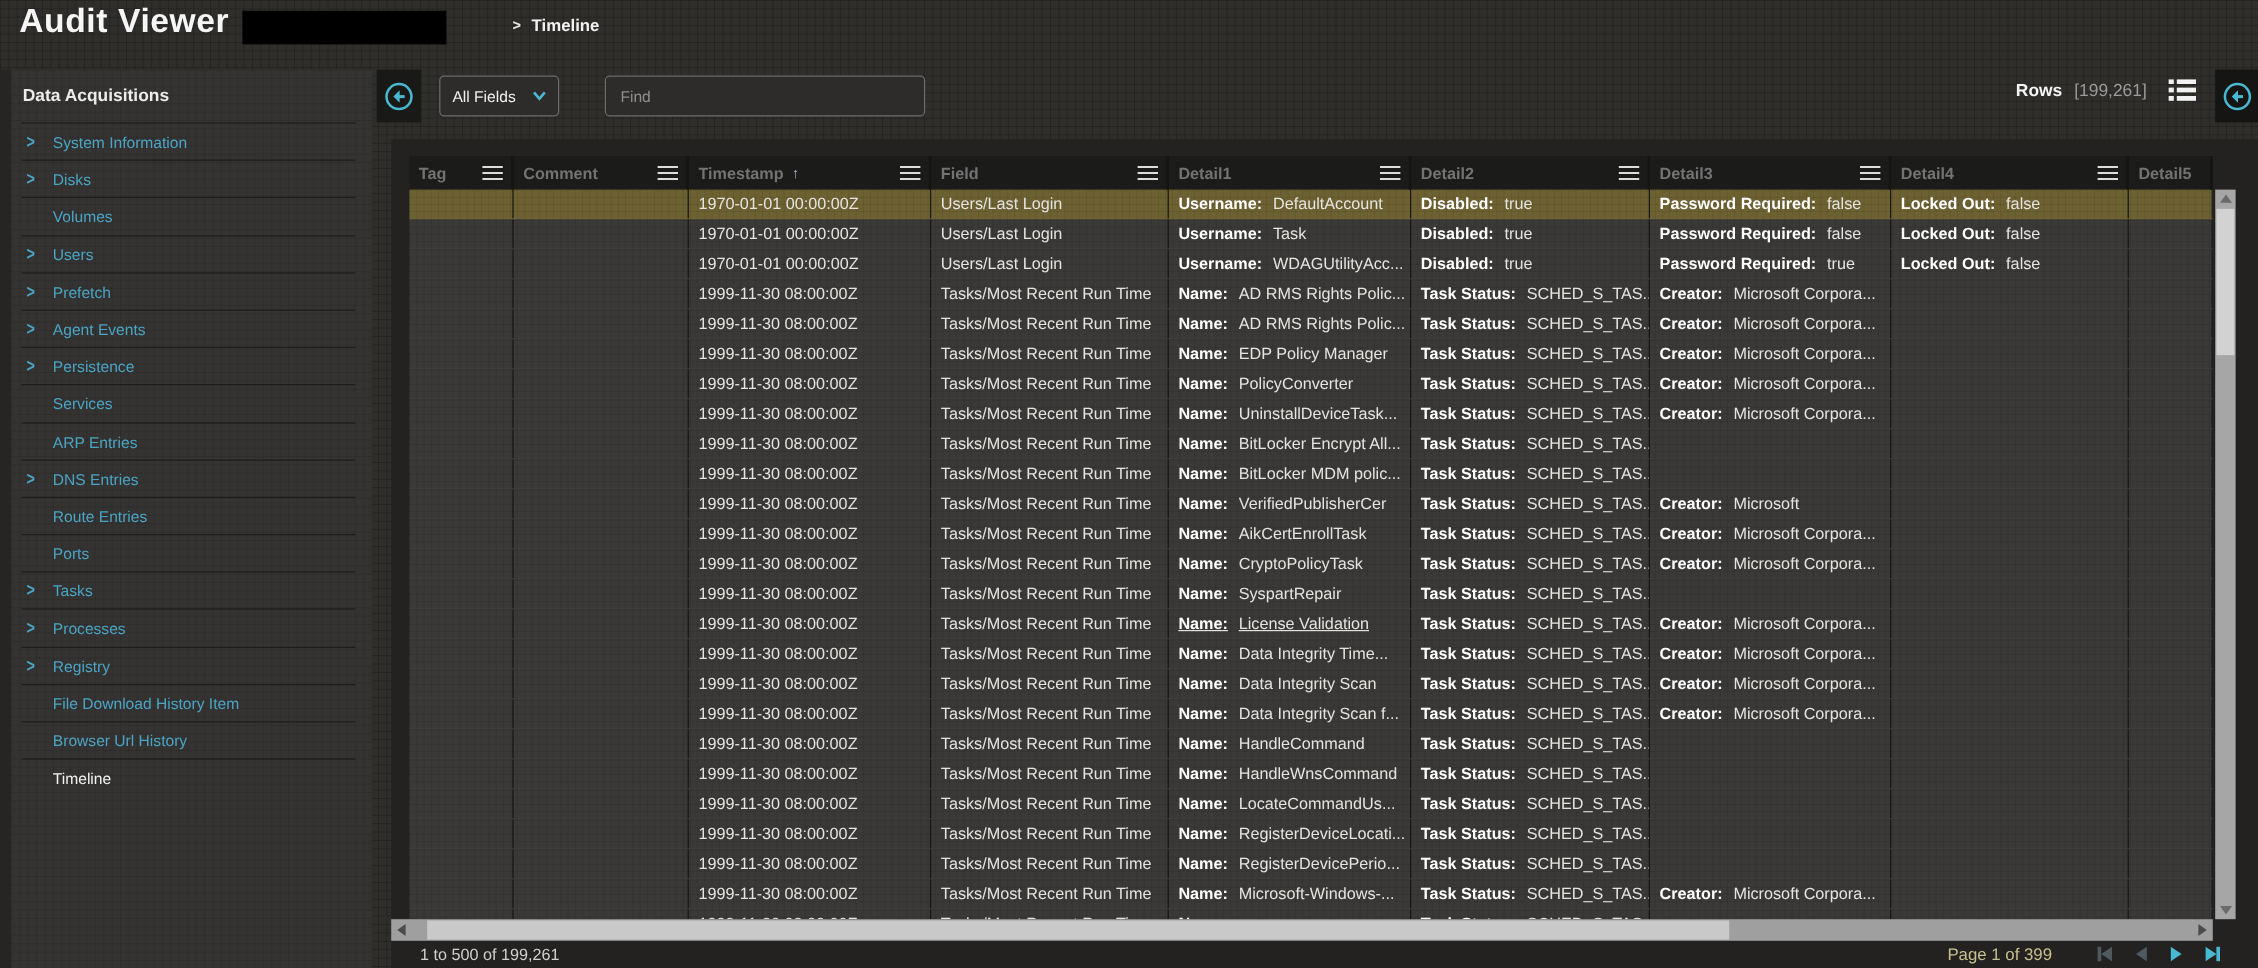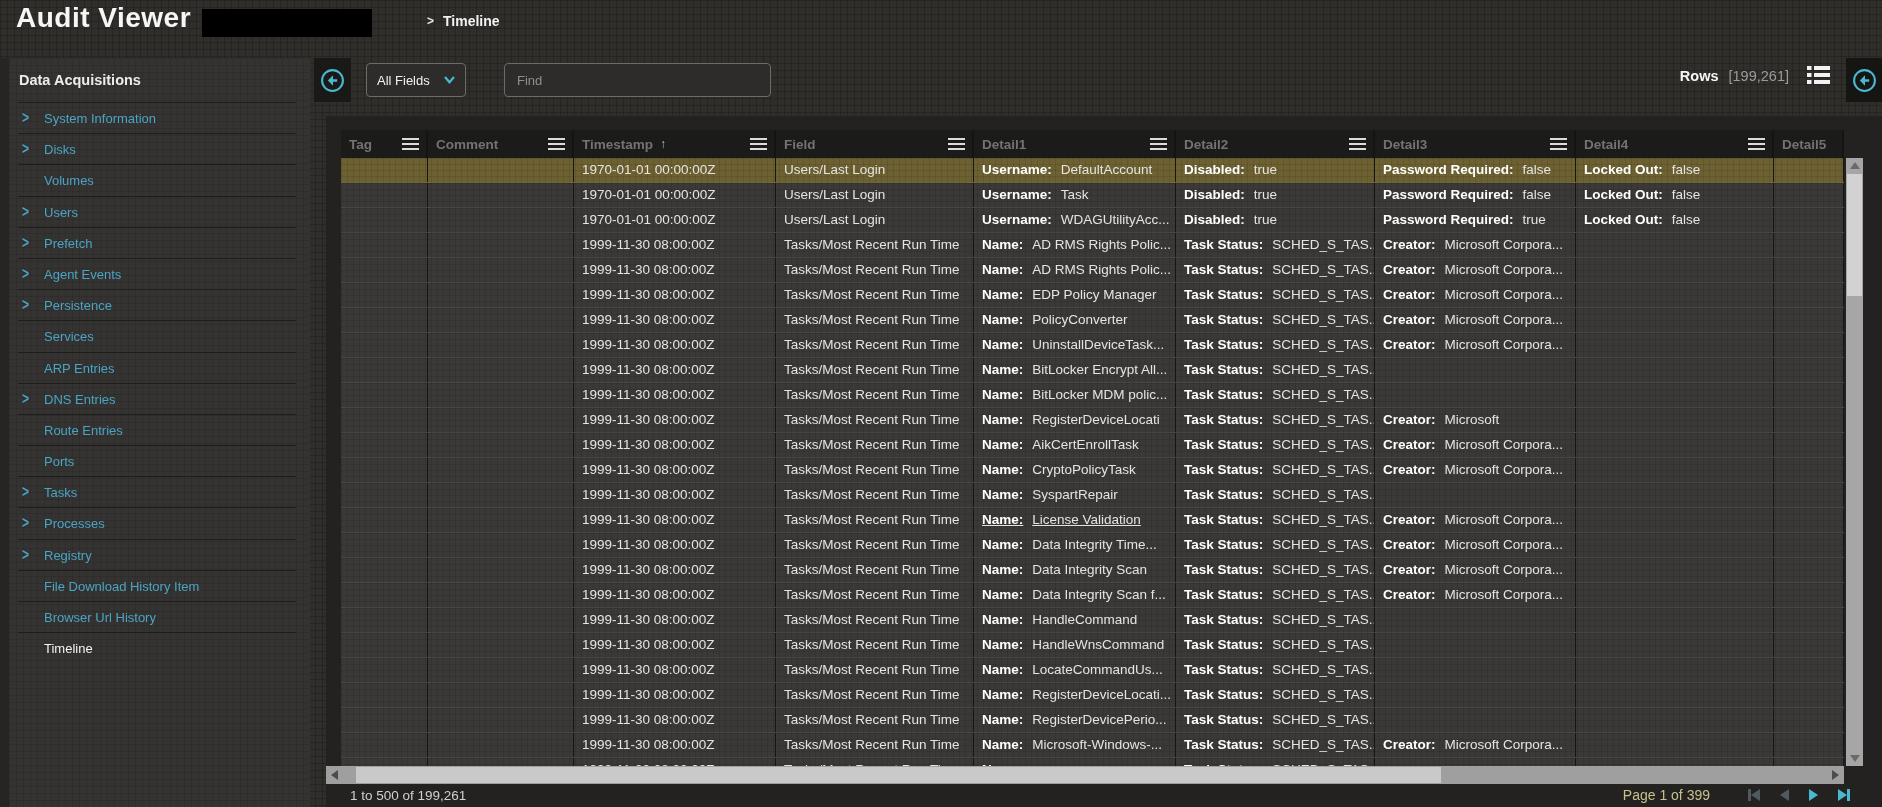--- a/index.html
+++ b/index.html
@@ -354,21 +354,21 @@
           <div class="tcell" style="width: 199px;"><b>Task Status:</b><span>SCHED_S_TAS...</span></div>
           <div class="tcell" style="width: 201px;"></div>
           <div class="tcell" style="width: 198px;"></div>
           <div class="tcell" style="width: 70px;"></div>
         </div>
         <div class="trow">
           <div class="tcell" style="width: 87px;"></div>
           <div class="tcell" style="width: 146px;"></div>
           <div class="tcell" style="width: 202px;">1999-11-30 08:00:00Z</div>
           <div class="tcell" style="width: 198px;">Tasks/Most Recent Run Time</div>
-          <div class="tcell" style="width: 202px;"><b>Name:</b><span>RegisterDeviceLocati</span></div>
+          <div class="tcell" style="width: 202px;"><b>Name:</b><span>VerifiedPublisherCer</span></div>
           <div class="tcell" style="width: 199px;"><b>Task Status:</b><span>SCHED_S_TAS...</span></div>
           <div class="tcell" style="width: 201px;"><b>Creator:</b><span>Microsoft</span></div>
           <div class="tcell" style="width: 198px;"></div>
           <div class="tcell" style="width: 70px;"></div>
         </div>
         <div class="trow">
           <div class="tcell" style="width: 87px;"></div>
           <div class="tcell" style="width: 146px;"></div>
           <div class="tcell" style="width: 202px;">1999-11-30 08:00:00Z</div>
           <div class="tcell" style="width: 198px;">Tasks/Most Recent Run Time</div>

